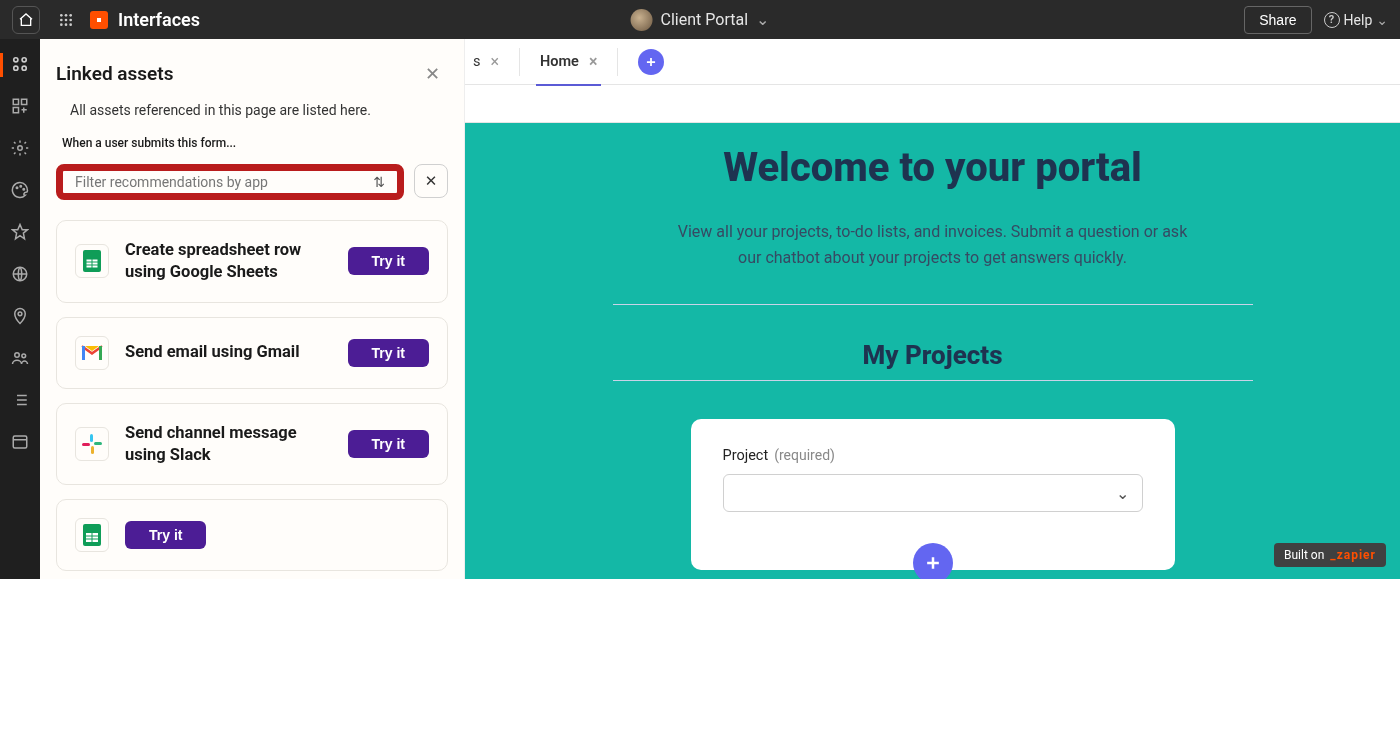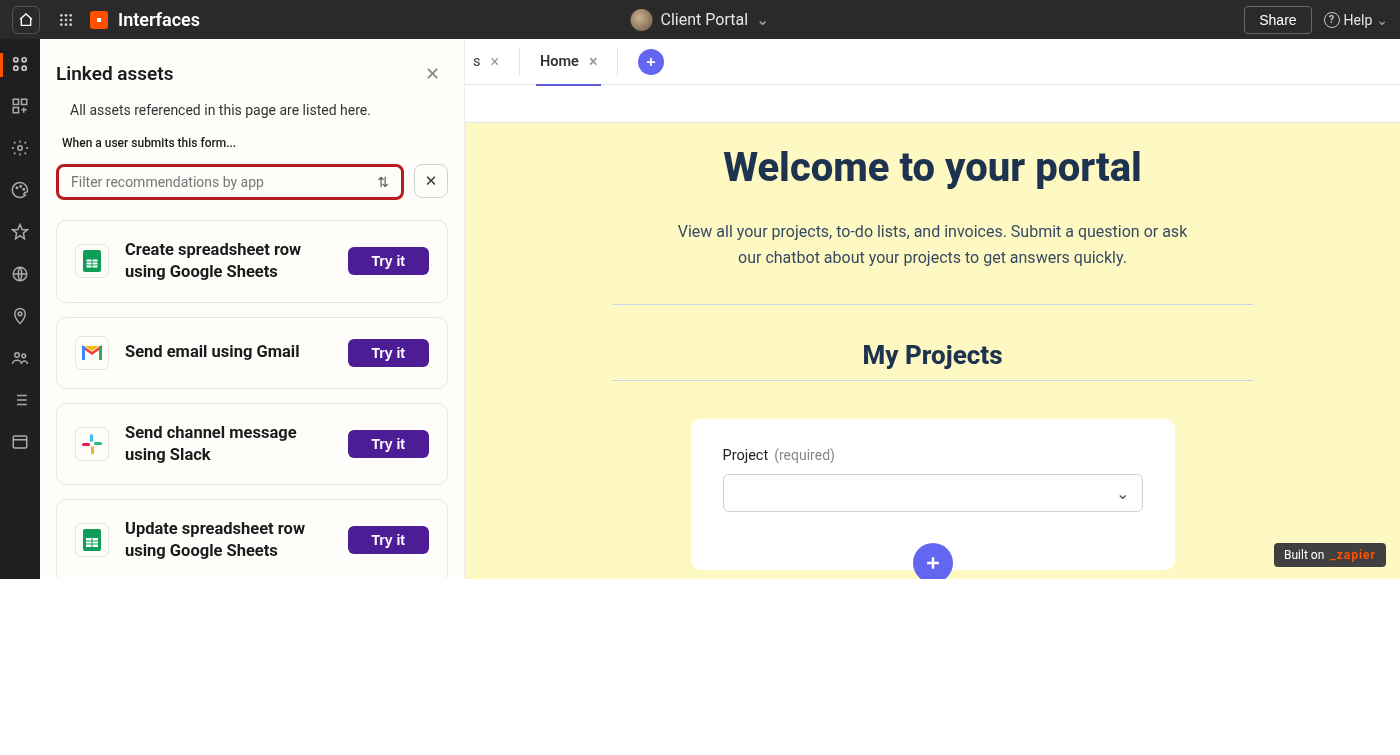--- a/index.html
+++ b/index.html
@@ -28,21 +28,21 @@
     .rail-icon { width:22px; height:22px; display:flex; align-items:center; justify-content:center; color:#aaa; }
 
     
     .panel { width:425px; background:#fffdfa; border-right:1px solid #eee; display:flex; flex-direction:column; padding:20px 16px 0 16px; position:relative; }
     .panel-head { display:flex; justify-content:space-between; align-items:center; margin-bottom:14px; }
     .panel-title { font-size:19px; font-weight:600; color:#1a1a1a; }
     .close-x { color:#888; font-size:18px; cursor:pointer; padding:4px 8px;}
     .panel-sub { font-size:14px; color:#333; margin-bottom:18px; padding-left:14px;}
     .panel-form-title { font-size:12px; font-weight:500; color:#1a1a1a; margin-bottom:14px; padding-left:6px;}
     .filter-row { display:flex; gap:10px; margin-bottom:20px; }
-    .filter-box { flex:1; border:3px solid #b91c1c; border-radius:8px; height:36px; display:flex; align-items:center; justify-content:space-between; padding:6px 12px; color:#777; font-size:14px; }
+    .filter-box { flex:1; border:7px solid #b91c1c; border-radius:8px; height:36px; display:flex; align-items:center; justify-content:space-between; padding:6px 12px; color:#777; font-size:14px; }
     .updown { color:#555; font-size:14px;}
     .filter-clear { width:34px;height:34px;border:1px solid #d0d0d0;border-radius:8px; display:flex;align-items:center;justify-content:center;color:#333;font-size:15px;}
 
     .cards { display:flex; flex-direction:column; gap:14px; overflow:hidden; }
     .card { border:1px solid #e8e5df; border-radius:10px; padding:18px 18px; display:flex; align-items:center; gap:16px; background:#fffdfa;}
     .card-icon { width:34px; height:34px; border:1px solid #e8e5df; border-radius:6px; display:flex; align-items:center; justify-content:center; flex-shrink:0;}
     .card-title { font-size:16.5px; font-weight:700; color:#1a1a1a; line-height:1.35; flex:1; }
     .try-btn { background:#4c1d95; color:#fff; border:none; border-radius:6px; padding:6px 24px; font-size:14px; font-weight:600; flex-shrink:0;}
 
     
@@ -51,21 +51,21 @@
     .tab { padding:0 20px; height:46px; display:flex; align-items:center; gap:10px; font-size:14.5px; color:#333; position:relative;}
     .tab.partial { padding-left:8px;}
     .tab .tabx { color:#999; font-size:16px;}
     .tab.active { font-weight:600; }
     .tab.active::after { content:""; position:absolute; left:16px; right:16px; bottom:-1px; height:2px; background:#5b5bd6; }
     .tab-sep { width:1px; height:28px; background:#e5e5e5; }
     .add-tab { width:26px;height:26px;border-radius:50%;background:#6366f1;display:flex;align-items:center;justify-content:center; margin-left:20px;}
 
     .divider-strip { height:38px; background:#fff; border-bottom:1px solid #e5e5e5;}
 
-    .canvas { flex:1; background:#fef9c3; padding-top:22px; overflow:hidden; position:relative;}
+    .canvas { flex:1; background:#14b8a6; padding-top:22px; overflow:hidden; position:relative;}
     .hero-title { font-size:40px; font-weight:800; color:#1e3350; text-align:center; line-height:1.15; max-width:560px; margin:0 auto; }
     .hero-sub { font-size:16px; color:#364a63; text-align:center; max-width:520px; margin:28px auto 0; line-height:1.6;}
     .hr { max-width:640px; margin:34px auto 0; border:none; border-top:1px solid #c9d3e8;}
     .section-title { font-size:26px; font-weight:800; color:#1e3350; text-align:center; margin-top:35px;}
     .hr2 { max-width:640px; margin:10px auto 0; border:none; border-top:1px solid #c9d3e8;}
 
     .form-card { width:484px; background:#fff; border-radius:10px; margin:38px auto 0; padding:28px 32px 30px;}
     .label-row { font-size:14.5px; color:#222; margin-bottom:10px;}
     .label-row .req { color:#888; margin-left:6px; font-size:14px;}
     .select { border:1px solid #d0d0d0; border-radius:6px; height:38px; display:flex; align-items:center; justify-content:flex-end; padding:0 12px; color:#555; margin-bottom:28px;}
@@ -249,21 +249,20 @@
       <div class="card">
         <div class="card-icon">
             <svg width="20" height="24" viewBox="0 0 20 24">
               <rect x="1" y="1" width="18" height="22" rx="2" fill="#0f9d58"></rect>
               <rect x="4" y="10" width="12" height="9" fill="#fff"></rect>
               <line x1="10" y1="10" x2="10" y2="19" stroke="#0f9d58"></line>
               <line x1="4" y1="13" x2="16" y2="13" stroke="#0f9d58"></line>
               <line x1="4" y1="16" x2="16" y2="16" stroke="#0f9d58"></line>
             </svg>
           </div>
-        <div class="card-title">Update spreadsheet row using Google Sheets</div>
         <button class="try-btn">Try it</button>
       </div>
       <div class="card">
         <div class="card-icon">
             <svg width="24" height="20" viewBox="0 0 24 20">
               <path d="M12 1L2 5l10 4 10-4z" fill="#fcb400"></path>
               <path d="M2 7v8l9 4V11z" fill="#18bfff"></path>
               <path d="M13 11v8l9-4V7z" fill="#f82b60"></path>
             </svg>
           </div>

